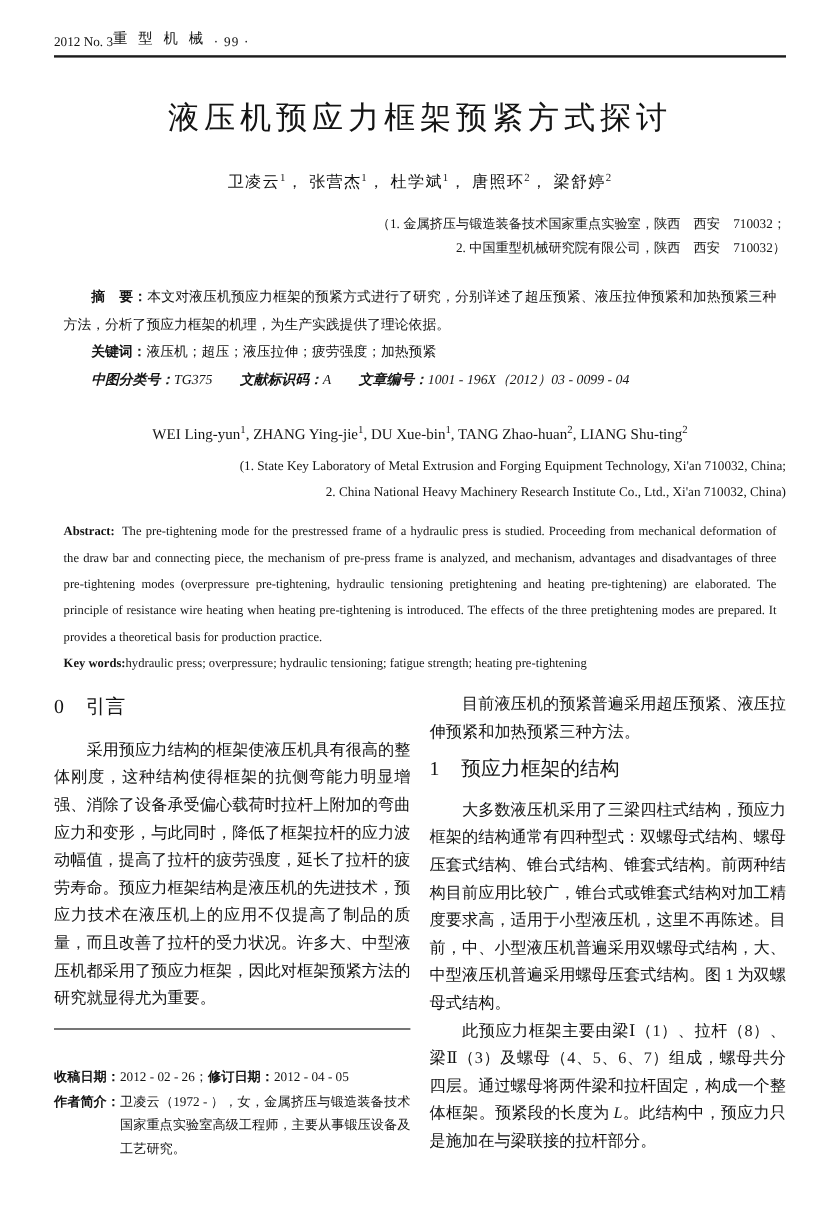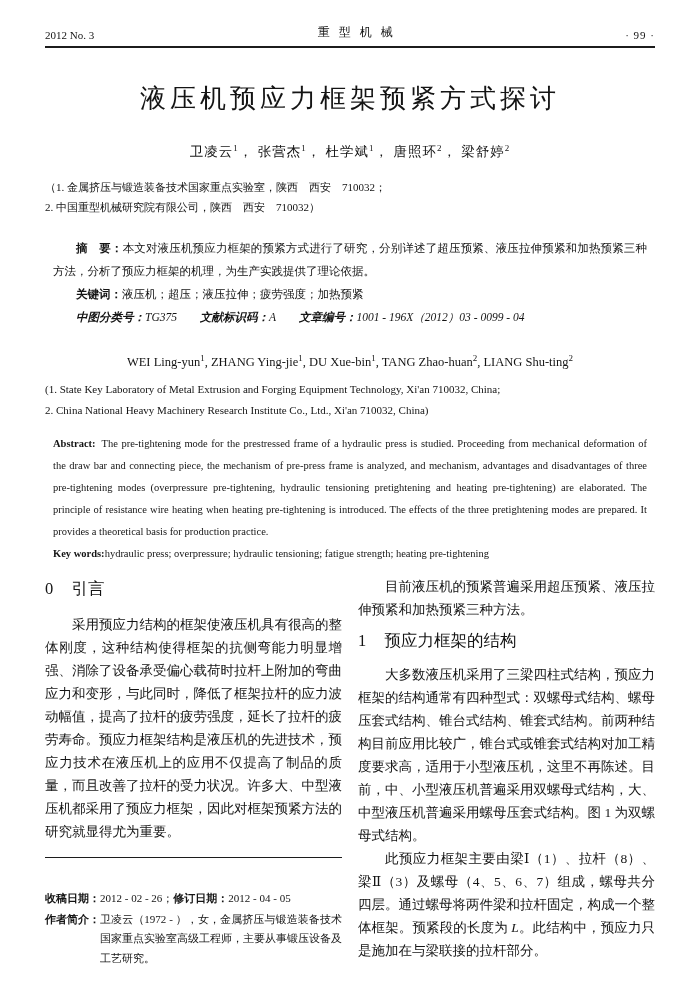--- a/index.html
+++ b/index.html
@@ -3,30 +3,30 @@
 <meta charset="utf-8">
 <style>
   html,body{margin:0;padding:0;background:#e8e8e8;}
   .page{
     width:700px;height:1005px;box-sizing:border-box;
     margin:0 auto;background:#ffffff;color:#141414;
     padding:24px 45px 0 45px;overflow:hidden;
     font-family:"Liberation Serif","DejaVu Serif",serif;
   }
   
-  .header{display:flex;justify-content:space-between;align-items:flex-end;
+  .header{display:flex;align-items:flex-end;
     font-size:11px;padding-bottom:5px;border-bottom:2px solid #1c1c1c;}
   .h-center{letter-spacing:9px;font-size:12px;}
   .h-right{letter-spacing:1px;}
   
   .title-cn{margin:34px 0 0 0;text-align:center;font-size:26px;font-weight:400;
     letter-spacing:4px;line-height:34px;}
   .authors{margin-top:18px;text-align:center;font-size:13.5px;line-height:26px;letter-spacing:1px;}
   .authors sup{font-size:9px;}
-  .affil{margin-top:12px;text-align:left;font-size:11px;line-height:20px;}
+  .affil{margin-top:12px;text-align:right;font-size:11px;line-height:20px;}
   
   .abs-cn{margin:20px 8px 0 8px;font-size:11.5px;line-height:23px;
     text-align:justify;text-indent:2em;}
   .kw-cn{margin:0 8px;font-size:11.5px;line-height:23px;text-indent:2em;}
   .cls-line{margin:0 8px;font-size:11.5px;line-height:23px;text-indent:2em;font-style:italic;}
   .cls-gap{margin-right:2em;}
   .b{font-weight:bold;}
   .title-en{margin:24px 0 0 0;text-align:center;font-size:14.5px;font-weight:bold;line-height:20px;}
   .authors-en{margin-top:16px;font-size:12.5px;letter-spacing:0;}
   .affil-en{margin-top:4px;font-size:11px;line-height:21px;}

